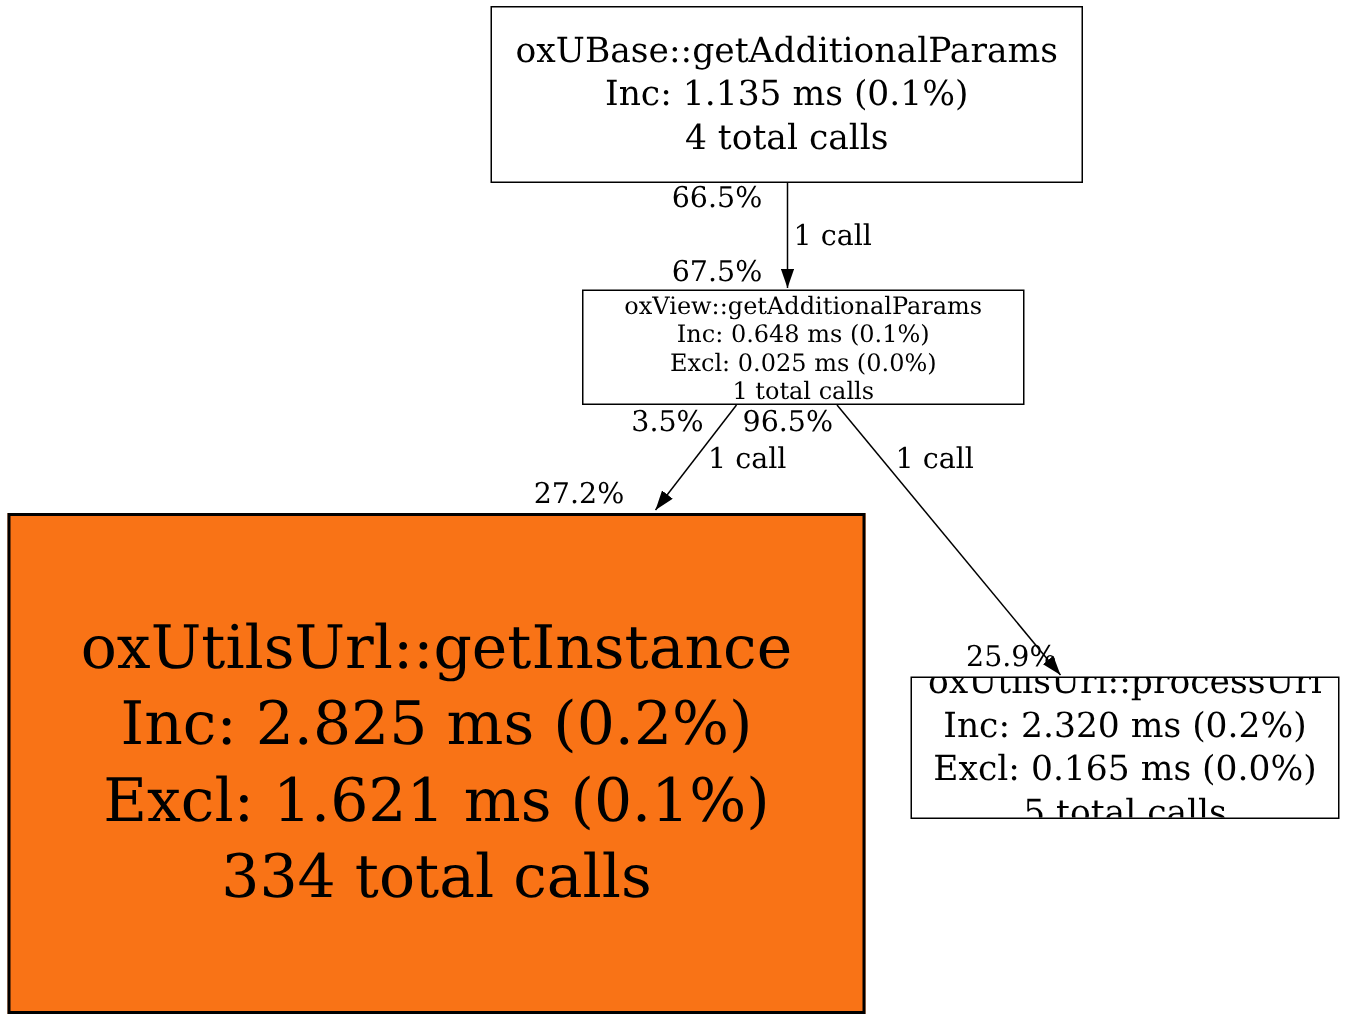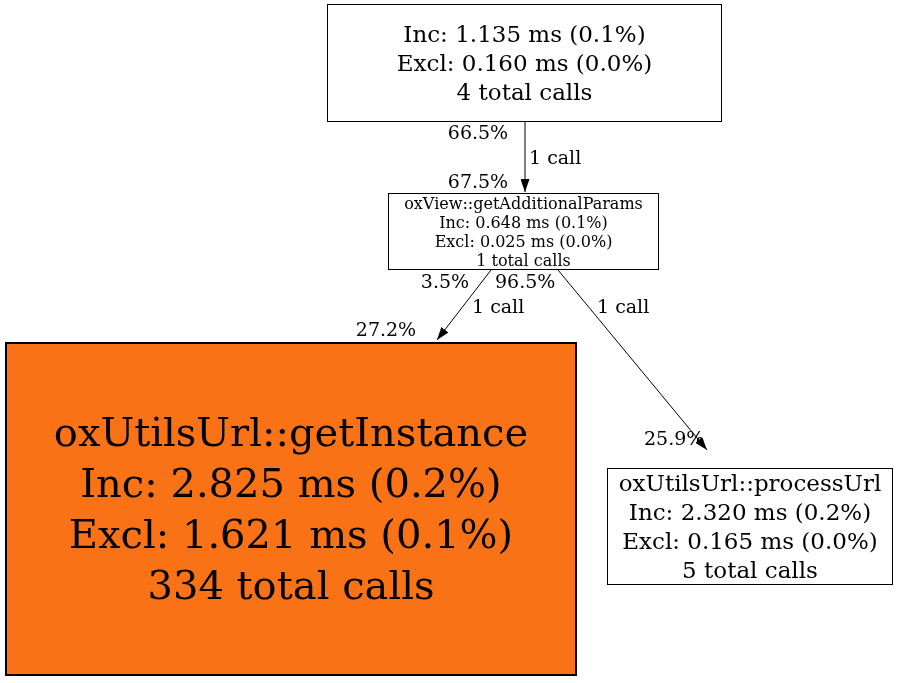--- a/index.html
+++ b/index.html
@@ -35,36 +35,36 @@
   }
 
   .node--oxubase {
     left: 327px; top: 4px;
     width: 395px; height: 118px;
     font-size: 23px; line-height: 29px;
   }
 
   .node--oxview {
     left: 388px; top: 193px;
-    width: 271px; height: 77px;
+    width: 295px; height: 77px;
     font-size: 16px; line-height: 19px;
   }
 
   .node--getinstance {
     left: 5px; top: 342px;
     width: 572px; height: 334px;
     border-width: 2px;
     background: #f97316;
     font-size: 40px; line-height: 51px;
   }
 
   .node--processurl {
     left: 607px; top: 451px;
-    width: 286px; height: 117px;
-    font-size: 23px; line-height: 29px; margin-top: 17px;
+    width: 286px; height: 95px;
+    font-size: 23px; line-height: 29px;
   }
 
   .edge-label {
     position: absolute;
     font-size: 19px;
     line-height: 21px;
     white-space: nowrap;
   }
   .edge-label--right { text-align: center; }
 
@@ -90,22 +90,22 @@
       <marker id="arrow" markerUnits="userSpaceOnUse" markerWidth="13" markerHeight="9" refX="13" refY="4.5" orient="auto">
         <path d="M0,0 L13,4.5 L0,9 Z" fill="#000000"></path>
       </marker>
     </defs>
     <line x1="525" y1="122" x2="525" y2="192" stroke="#000000" stroke-width="1" marker-end="url(#arrow)"></line>
     <line x1="491" y1="270" x2="437" y2="340" stroke="#000000" stroke-width="1" marker-end="url(#arrow)"></line>
     <line x1="558" y1="270" x2="707" y2="450" stroke="#000000" stroke-width="1" marker-end="url(#arrow)"></line>
   </svg>
 
   <div class="node node--oxubase">
+    <div>oxUBase::getAdditionalParams</div>
     <div>Inc: 1.135 ms (0.1%)</div>
-    <div>Excl: 0.160 ms (0.0%)</div>
     <div>4 total calls</div>
   </div>
 
   <div class="node node--oxview">
     <div>oxView::getAdditionalParams</div>
     <div>Inc: 0.648 ms (0.1%)</div>
     <div>Excl: 0.025 ms (0.0%)</div>
     <div>1 total calls</div>
   </div>
 

